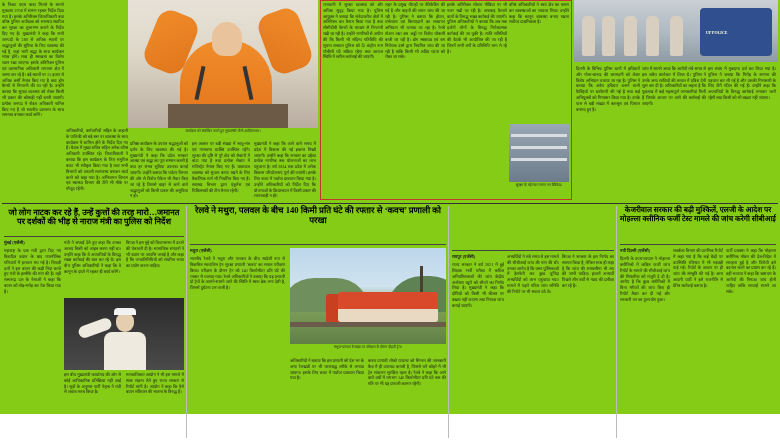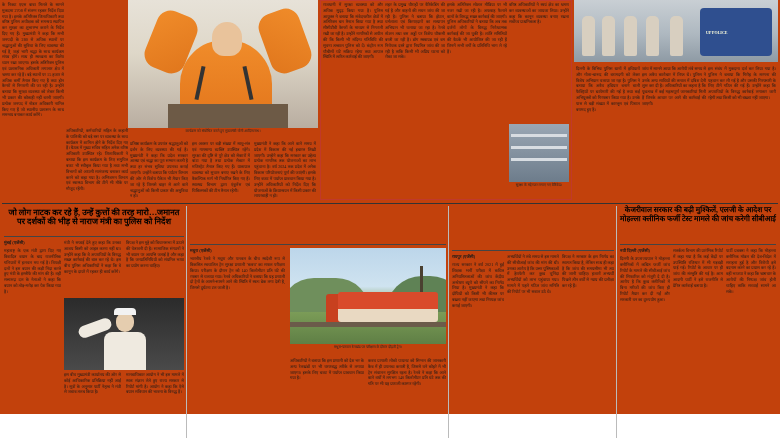--- a/index.html
+++ b/index.html
@@ -11,21 +11,21 @@
     width: 780px;
     height: 440px;
     overflow: hidden;
     font-family: "Liberation Serif", serif;
     color: #111;
   }
   .page {
     position: relative;
     width: 780px;
     height: 414px;
-    background: #c2410c;
+    background: #84cc16;
   }
 
   
   .col {
     position: absolute;
     box-sizing: border-box;
   }
   .body-text {
     font-size: 4.1px;
     line-height: 1.42;
@@ -323,20 +323,21 @@
   <div class="photo" id="photo-anna">
     <div class="anna-arm"></div>
     <div class="anna-body"></div>
     <div class="anna-head"></div>
     <div class="anna-cap"></div>
   </div>
 
   <div class="col body-text" id="bl-col1b">इस बीच मुख्यमंत्री कार्यालय की ओर से कोई आधिकारिक प्रतिक्रिया नहीं आई है। सूत्रों के अनुसार पार्टी नेतृत्व ने मंत्री से जवाब तलब किया है।</div>
   <div class="col body-text" id="bl-col3b">मानवाधिकार आयोग ने भी इस मामले में स्वतः संज्ञान लेते हुए राज्य सरकार से रिपोर्ट मांगी है। आयोग ने कहा कि ऐसे बयान संविधान की भावना के विरुद्ध हैं।</div>
 
+  <div class="col headline" id="bm-head">रेलवे ने मथुरा, पलवल के बीच 140 किमी प्रति घंटे की रफ्तार से ‘कवच’ प्रणाली को परखा</div>
   <div class="rule" id="bm-rule"></div>
   <div class="col body-text" id="bm-col1">
     <p class="byline">मथुरा (एजेंसी)</p>
     <p>भारतीय रेलवे ने मथुरा और पलवल के बीच स्वदेशी रूप से विकसित स्वचालित ट्रेन सुरक्षा प्रणाली ‘कवच’ का सफल परीक्षण किया। परीक्षण के दौरान ट्रेन को 140 किलोमीटर प्रति घंटे की रफ्तार से चलाया गया। रेलवे अधिकारियों ने बताया कि यह प्रणाली दो ट्रेनों के आमने-सामने आने की स्थिति में स्वतः ब्रेक लगा देती है, जिससे दुर्घटना टल जाती है।</p>
   </div>
 
   <div class="photo" id="photo-train">
     <div class="hill"></div>
     <div class="hill2"></div>
     <div class="palm"></div>

